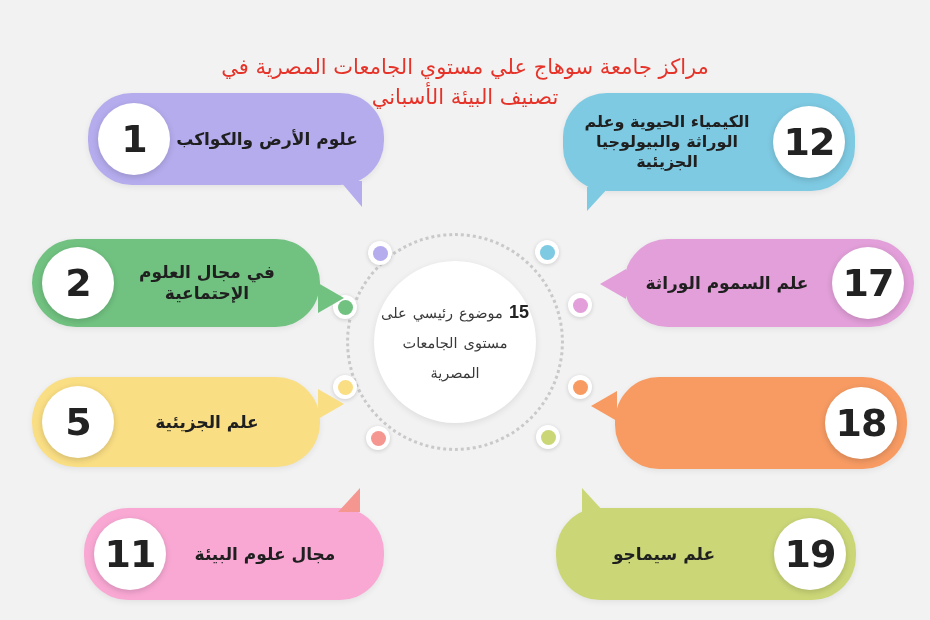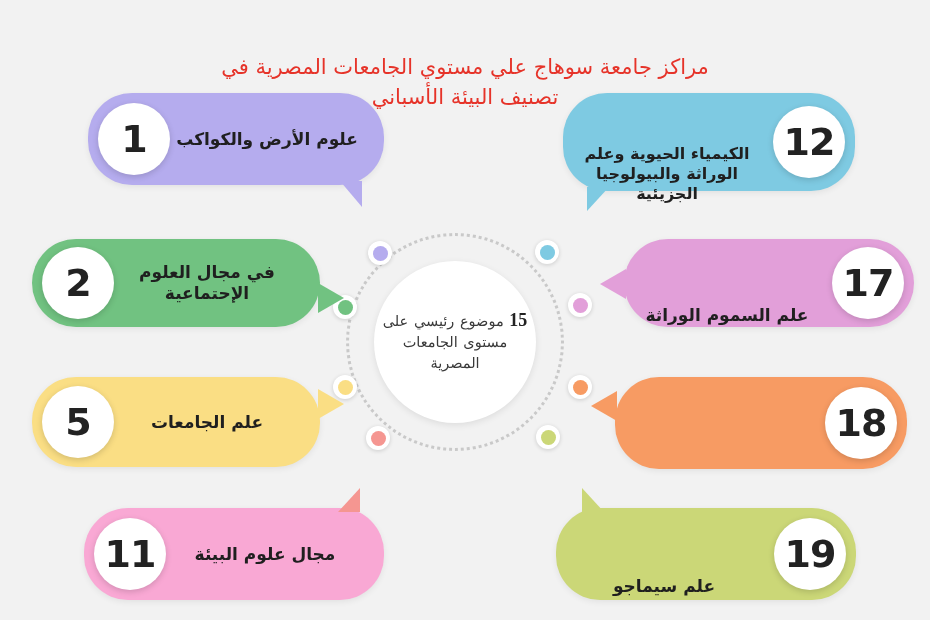--- a/index.html
+++ b/index.html
@@ -72,24 +72,24 @@
     display: flex;
     align-items: center;
     justify-content: center;
     text-align: center;
     padding: 4px;
     box-sizing: border-box;
   }
   .center-text {
     direction: rtl;
     font-size: 14.5px;
-    line-height: 21px;
+    line-height: 30px;
     color: #3A3A3A;
     letter-spacing: 1.2px;
-    font-family: Liberation Serif, serif;
+    font-family: Liberation Sans, sans-serif;
     word-spacing: 2px;
   }
   .center-count {
     font-weight: bold;
     font-size: 18px;
     color: #222;
     letter-spacing: 0;
   }
 
   
@@ -150,21 +150,21 @@
     width: 0;
     height: 0;
   }
 
   
   .bubble.left .badge { left: 10px; top: 50%; transform: translateY(-50%); }
   .bubble.left .label { position: absolute; left: 88px; right: 26px; top: 50%; transform: translateY(-50%); text-align: center; }
 
   
   .bubble.right .badge { right: 10px; top: 50%; transform: translateY(-50%); }
-  .bubble.right .label { position: absolute; right: 88px; left: 4px; top: 50%; transform: translateY(-50%); margin-top: 32px; }
+  .bubble.right .label { position: absolute; right: 88px; left: 4px; top: 50%; transform: translateY(-50%); }
 
   
   #bubble-1 {
     left: 88px; top: 93px; width: 296px; height: 92px;
     background: #B5ACEE;
   }
   #bubble-1 .tail {
     right: 22px; bottom: -22px;
     border-left: 22px solid transparent;
     border-top: 26px solid #B5ACEE;
@@ -307,21 +307,21 @@
 
   <div class="bubble right" id="bubble-17">
     <span class="tail"></span>
     <span class="badge">17</span>
     <span class="label">علم السموم الوراثة</span>
   </div>
 
   <div class="bubble left" id="bubble-5">
     <span class="tail"></span>
     <span class="badge">5</span>
-    <span class="label">علم الجامعات</span>
+    <span class="label">علم الجزيئية</span>
   </div>
 
   <div class="bubble right" id="bubble-18">
     <span class="tail"></span>
     <span class="badge">18</span>
   </div>
 
   <div class="bubble left" id="bubble-11">
     <span class="tail"></span>
     <span class="badge">11</span>

